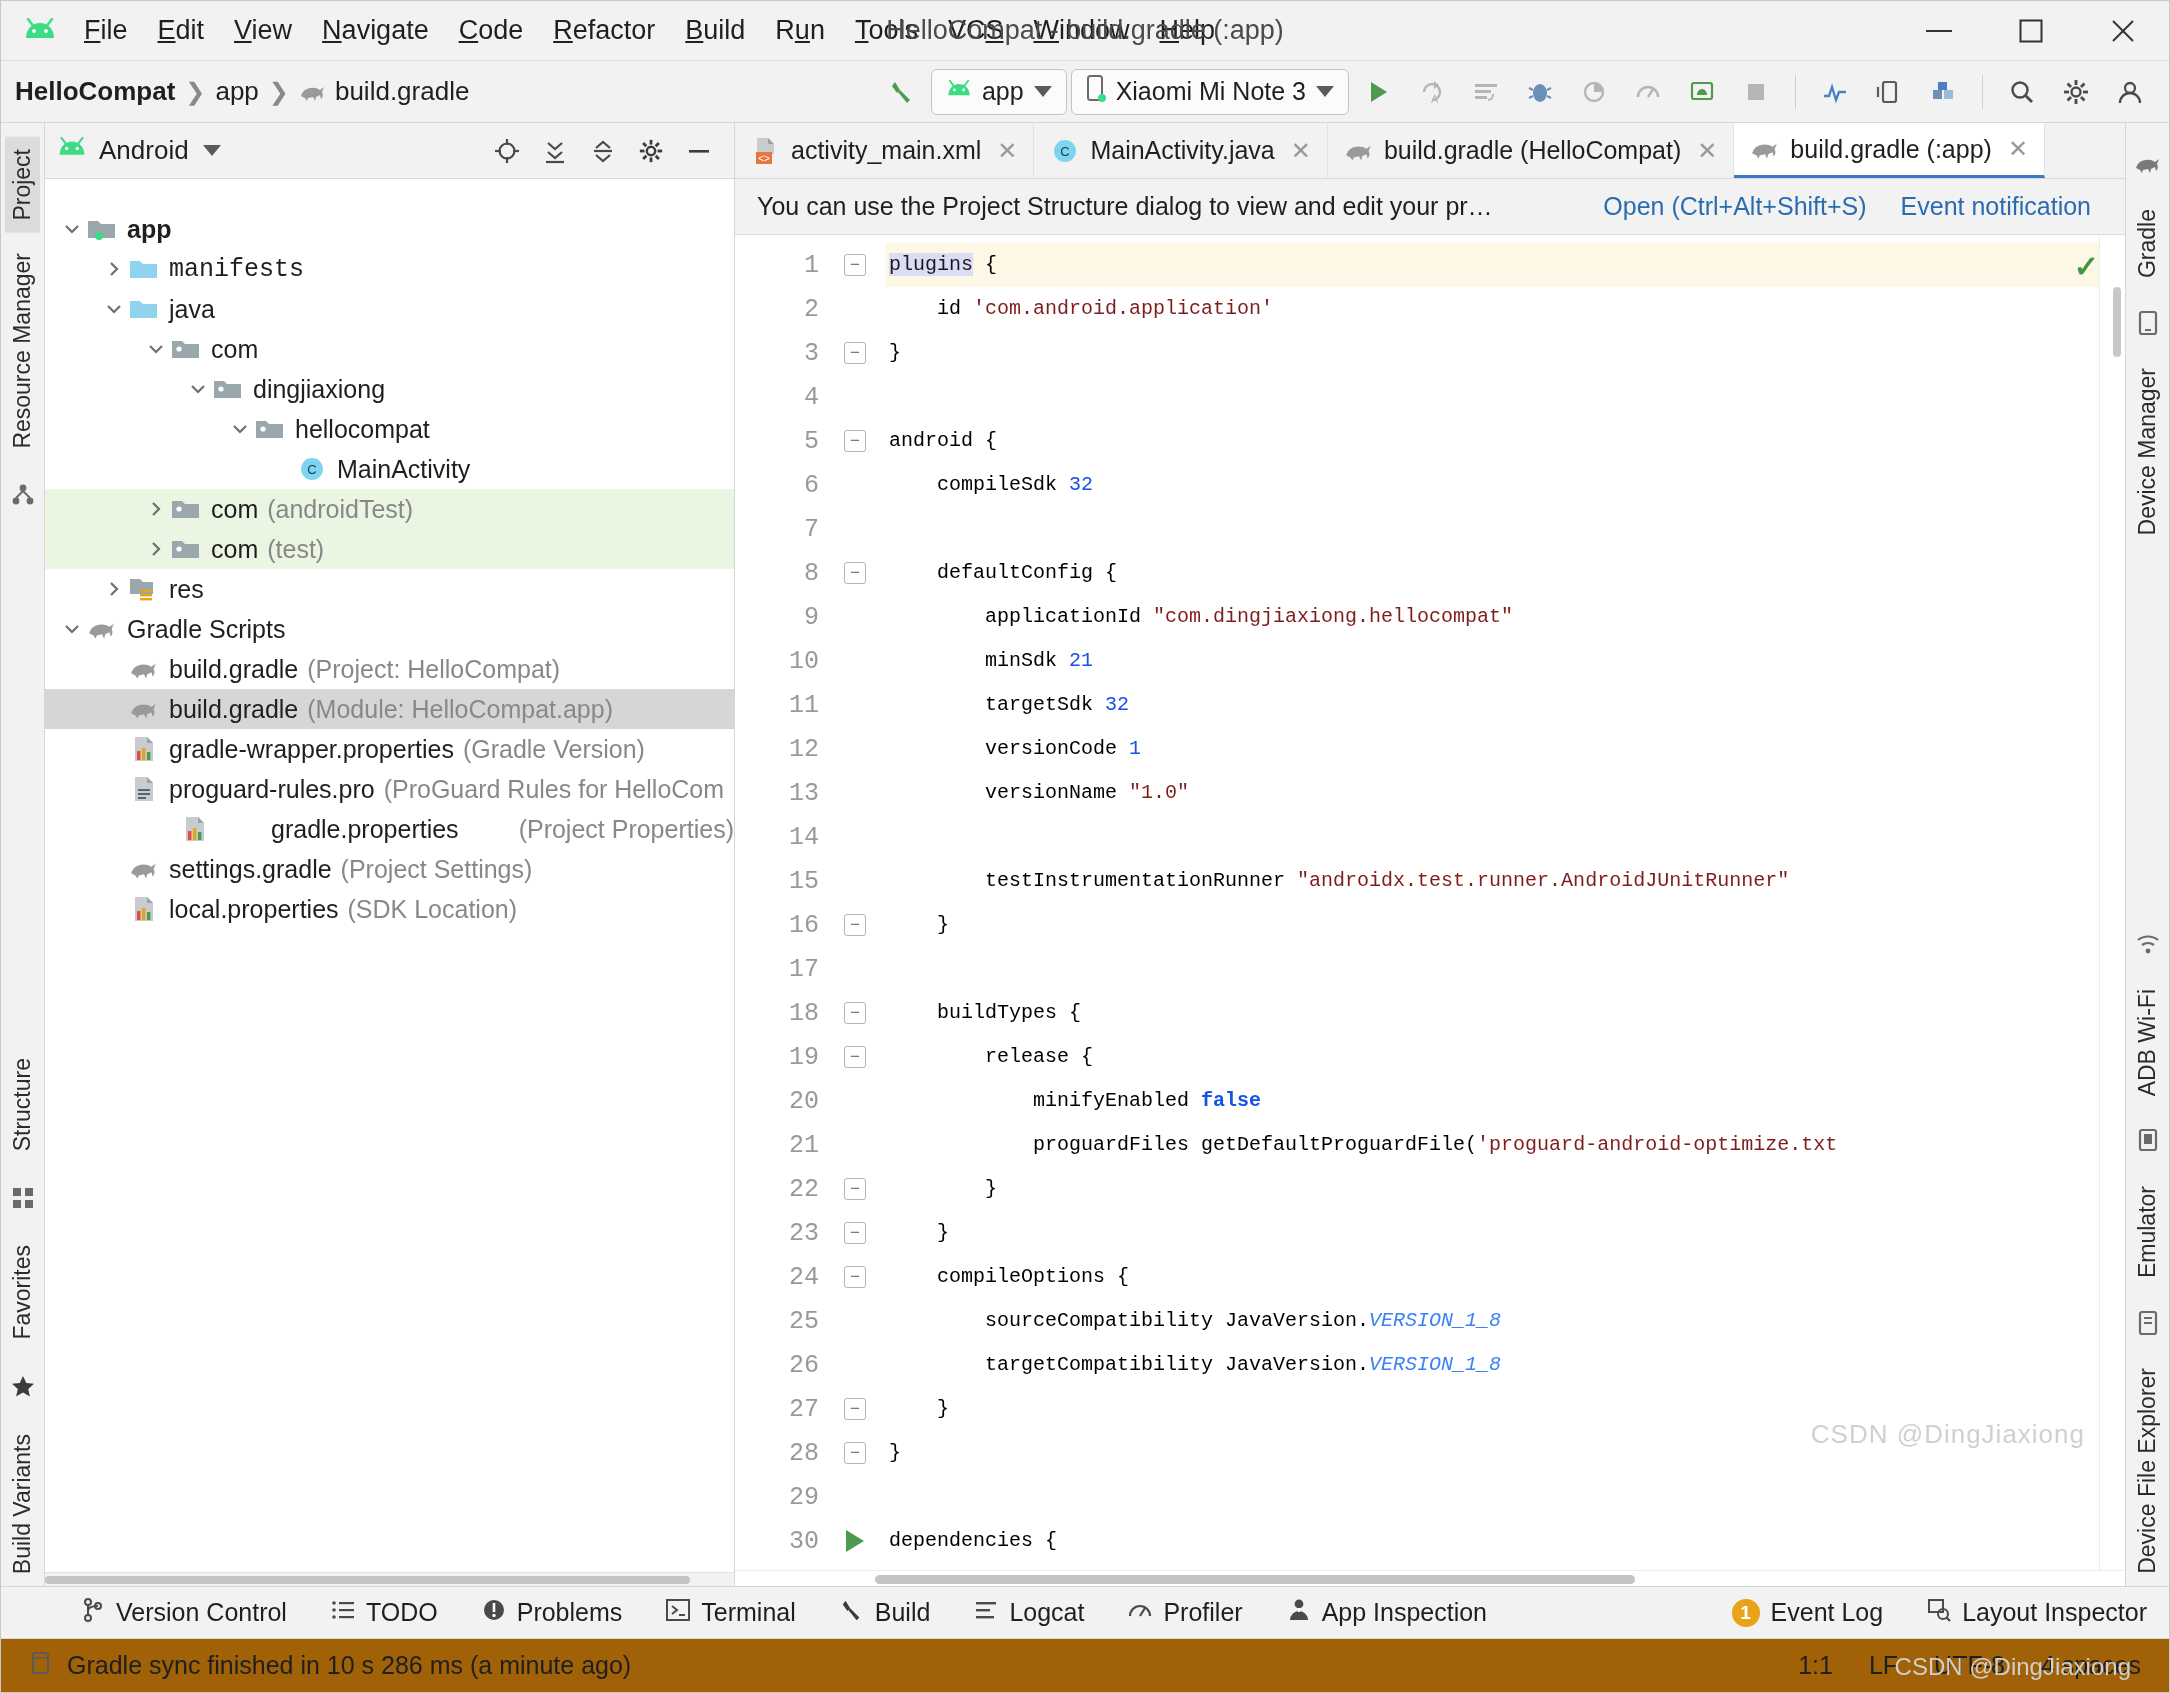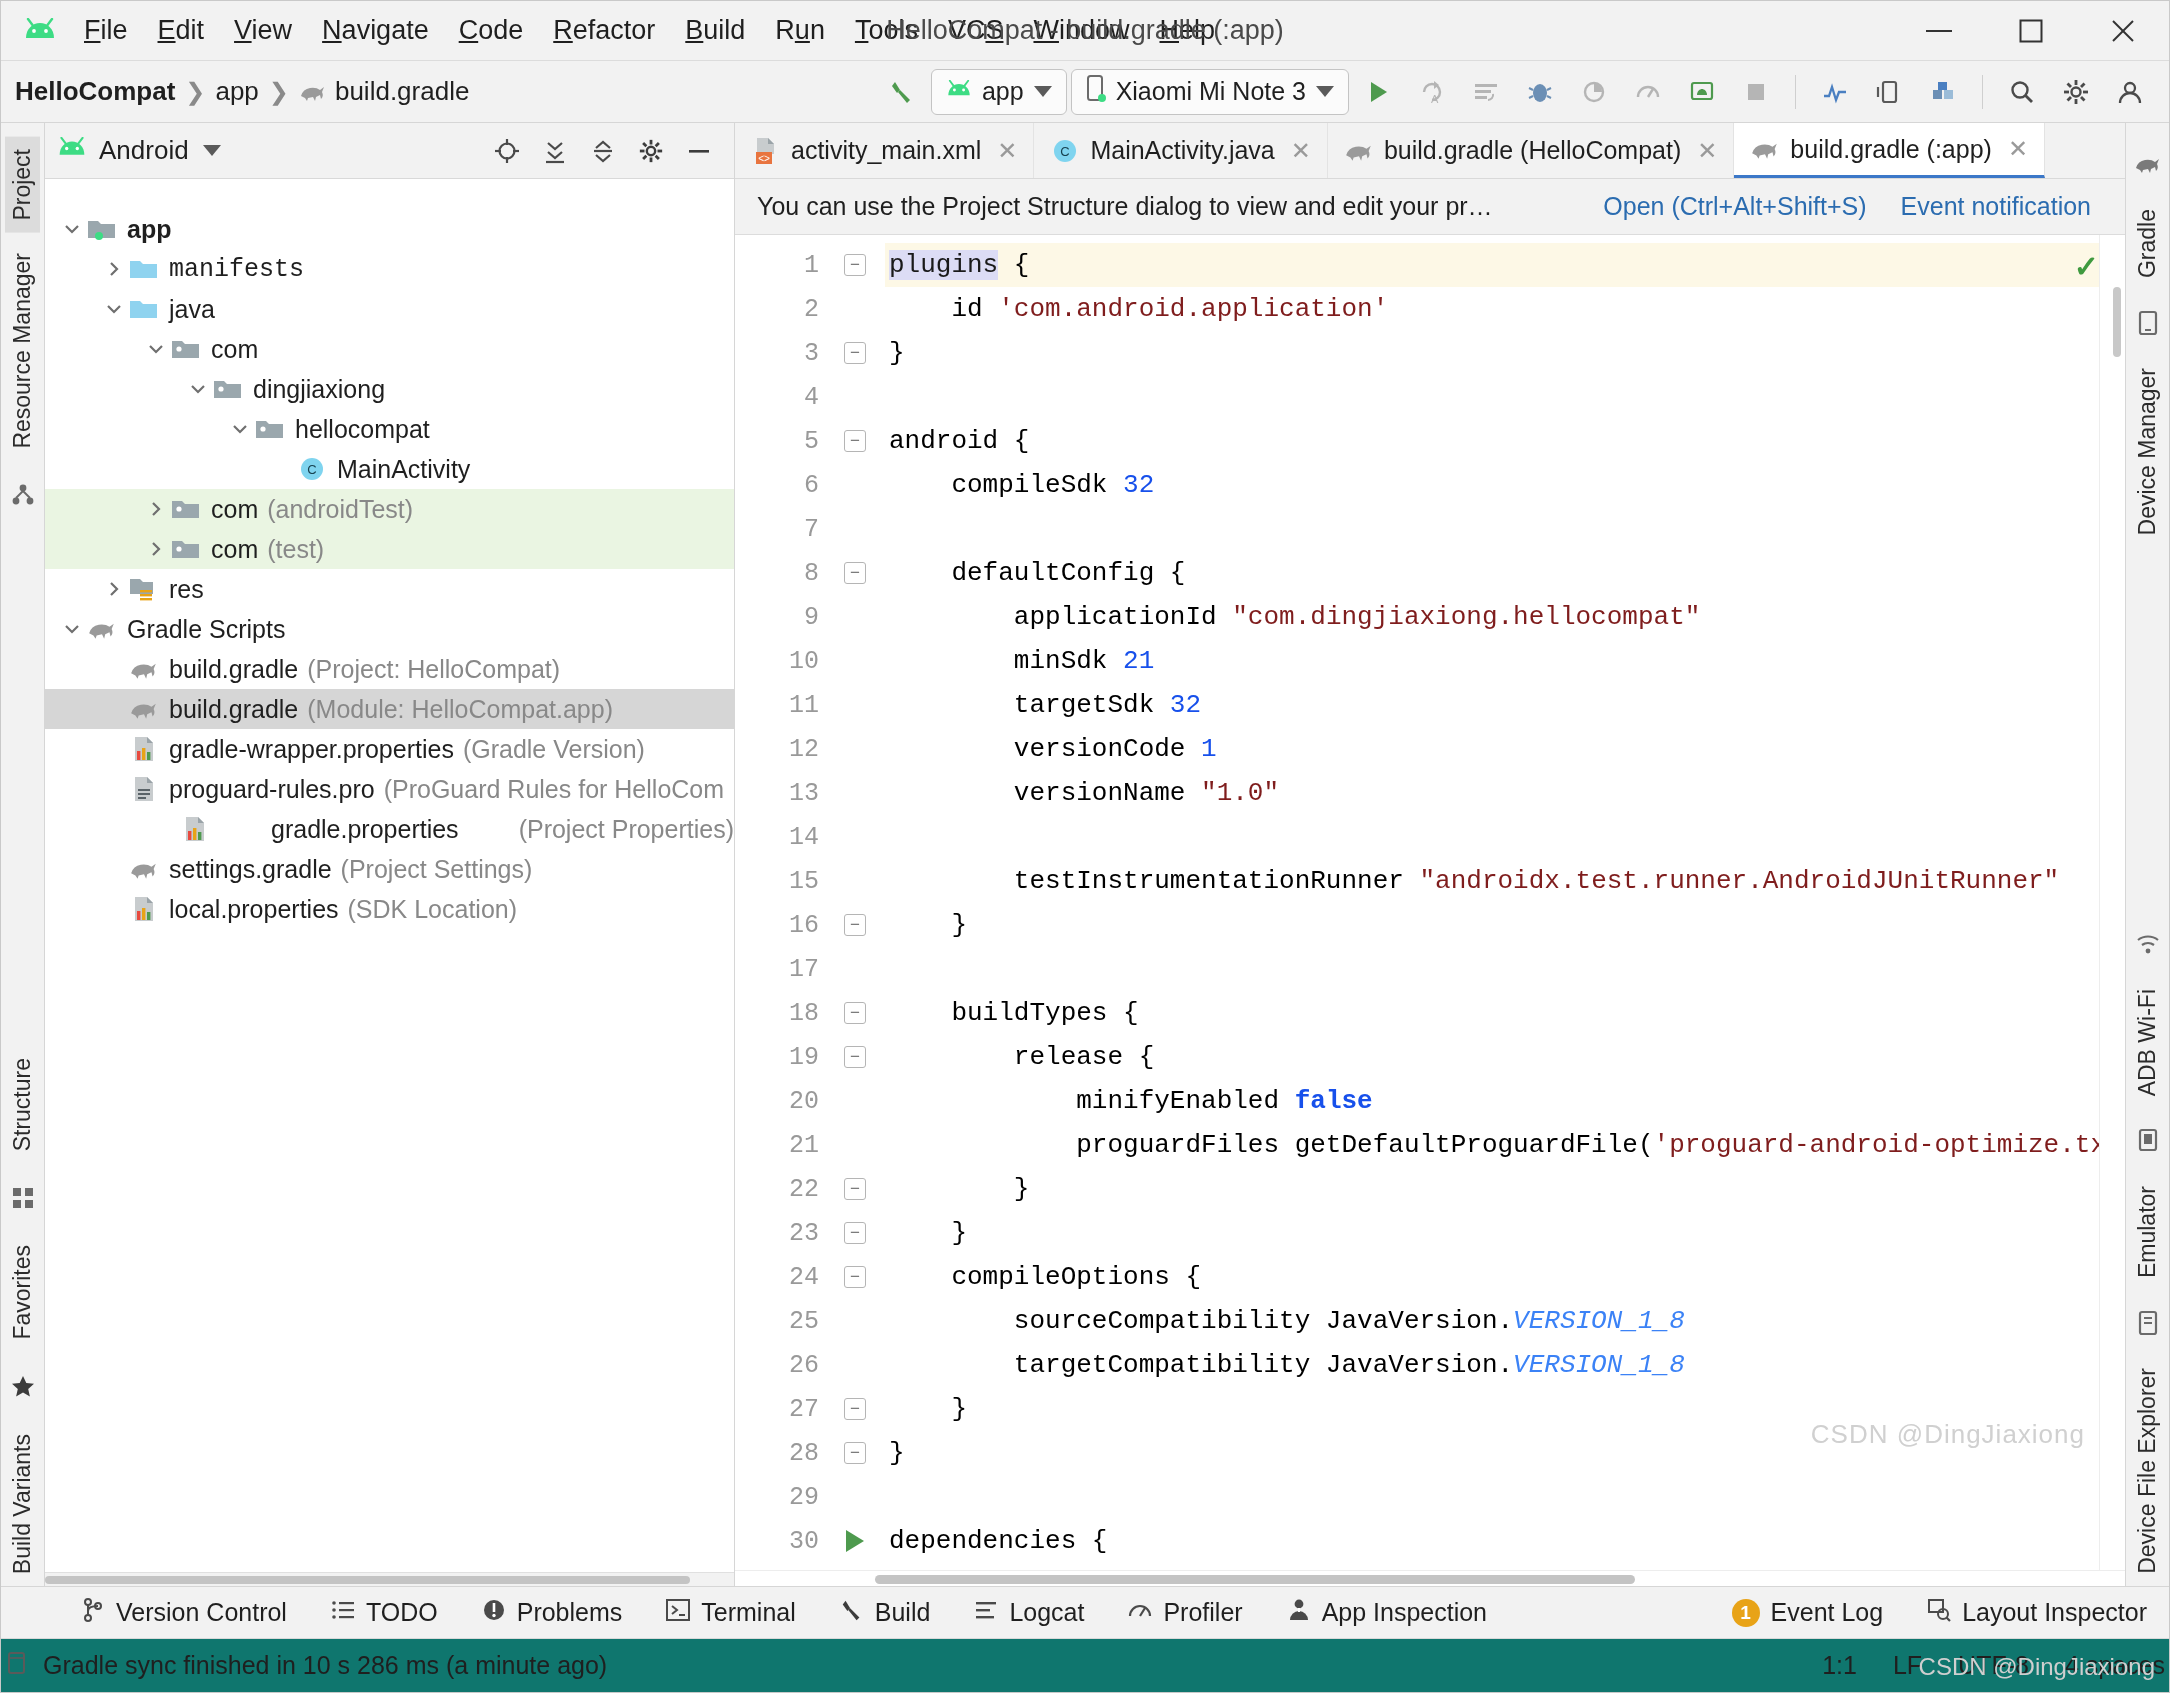--- a/index.html
+++ b/index.html
@@ -190,21 +190,21 @@
   }
   .bulb .b-top { width: 24px; height: 24px; border-radius: 50% 50% 45% 45%; background: #f0a818; }
   .bulb .b-bot { width: 14px; height: 3px; background: #c8c8c8; margin: 2px auto 0; }
   .runtri {
     width:0;height:0;border-left:18px solid #4e9a4e;border-top:11px solid transparent;border-bottom:11px solid transparent;
   }
 
   .code {
     flex: 1 1 auto; min-width: 0; position: relative;
     padding-top: 8px; overflow: hidden;
-    font-family: "Liberation Mono", monospace; font-size: 26px;
+    font-family: "Liberation Mono", monospace; font-size: 20px;
     line-height: 44px;
     background: #ffffff;
   }
   .cline { height: 44px; white-space: pre; color: #1a1a1a; padding-left: 4px; }
   .cline.hl { background: #fdf8e6; }
   .kw { color: #000000; }
   .str { color: #7f1d1d; }
   .num { color: #1750eb; }
   .italic { color: #3b82f6; font-style: italic; margin-top: 28px; }
   .bool { color: #1750eb; font-weight: bold; }
@@ -244,22 +244,22 @@
   .tw-right { margin-left: auto; display: flex; align-items: center; }
   .badge-ring {
     width: 28px; height: 28px; border-radius: 50%;
     background: #e8a317; color: #fff; font-size: 19px;
     display:flex; align-items:center; justify-content:center; font-weight: bold;
   }
 
   .statusbar {
     height: 54px; flex: 0 0 54px;
     display: flex; align-items: center;
-    background: #0f766e; border-top: 1px solid #d9d9d9;
-    padding: 0 4px; font-size: 25px; color: #1f1f1f;
+    background: #a16207; border-top: 1px solid #d9d9d9;
+    padding: 0 28px; font-size: 25px; color: #1f1f1f;
   }
   .sb-left { display: flex; align-items: center; gap: 14px; }
   .sb-right { margin-left: auto; display: flex; align-items: center; gap: 36px; position: relative; }
   .sb-item { font-size: 25px; color: #1f1f1f; }
   .sb-wm { position: absolute; right: 10px; top: 2px; color: #cfcfcf; font-size: 24px; }
 </style>
 </head>
 <body>
 
 <div class="app">

